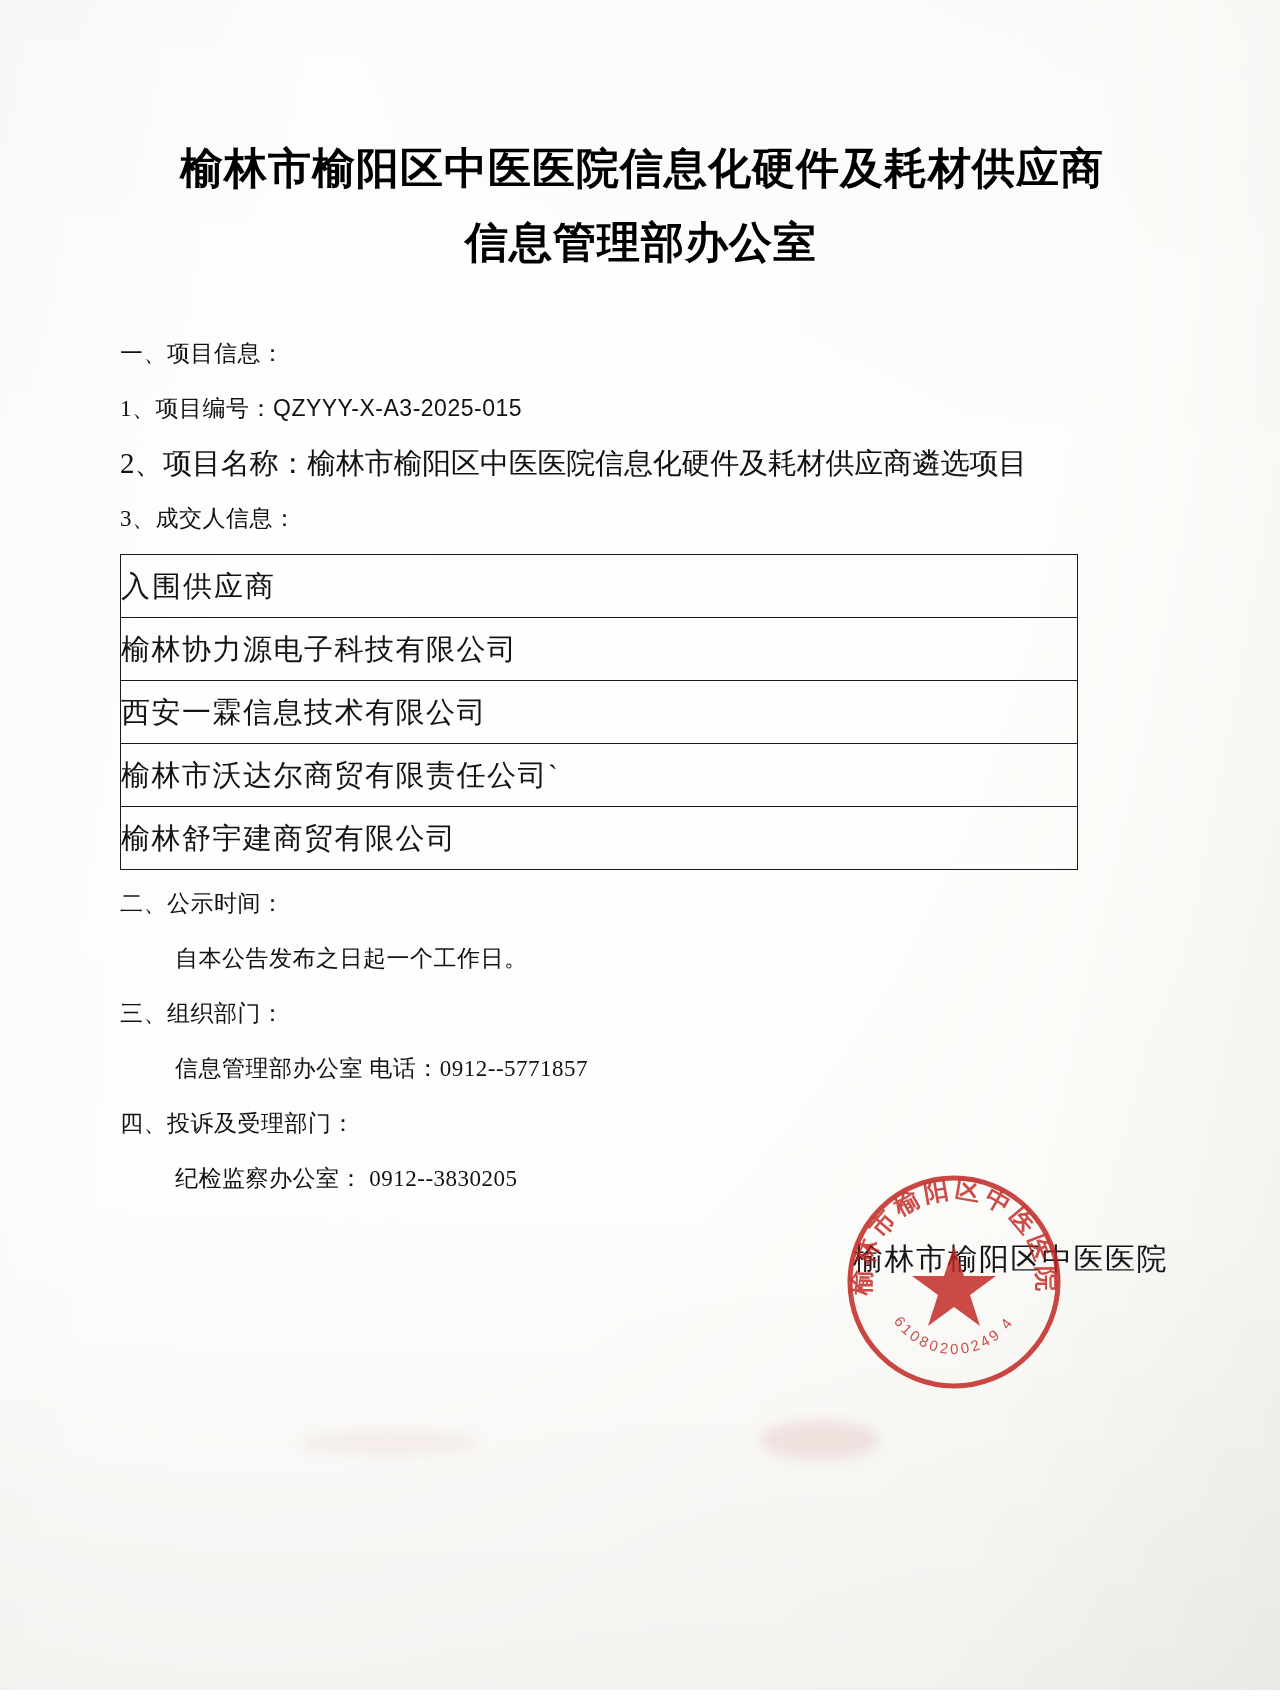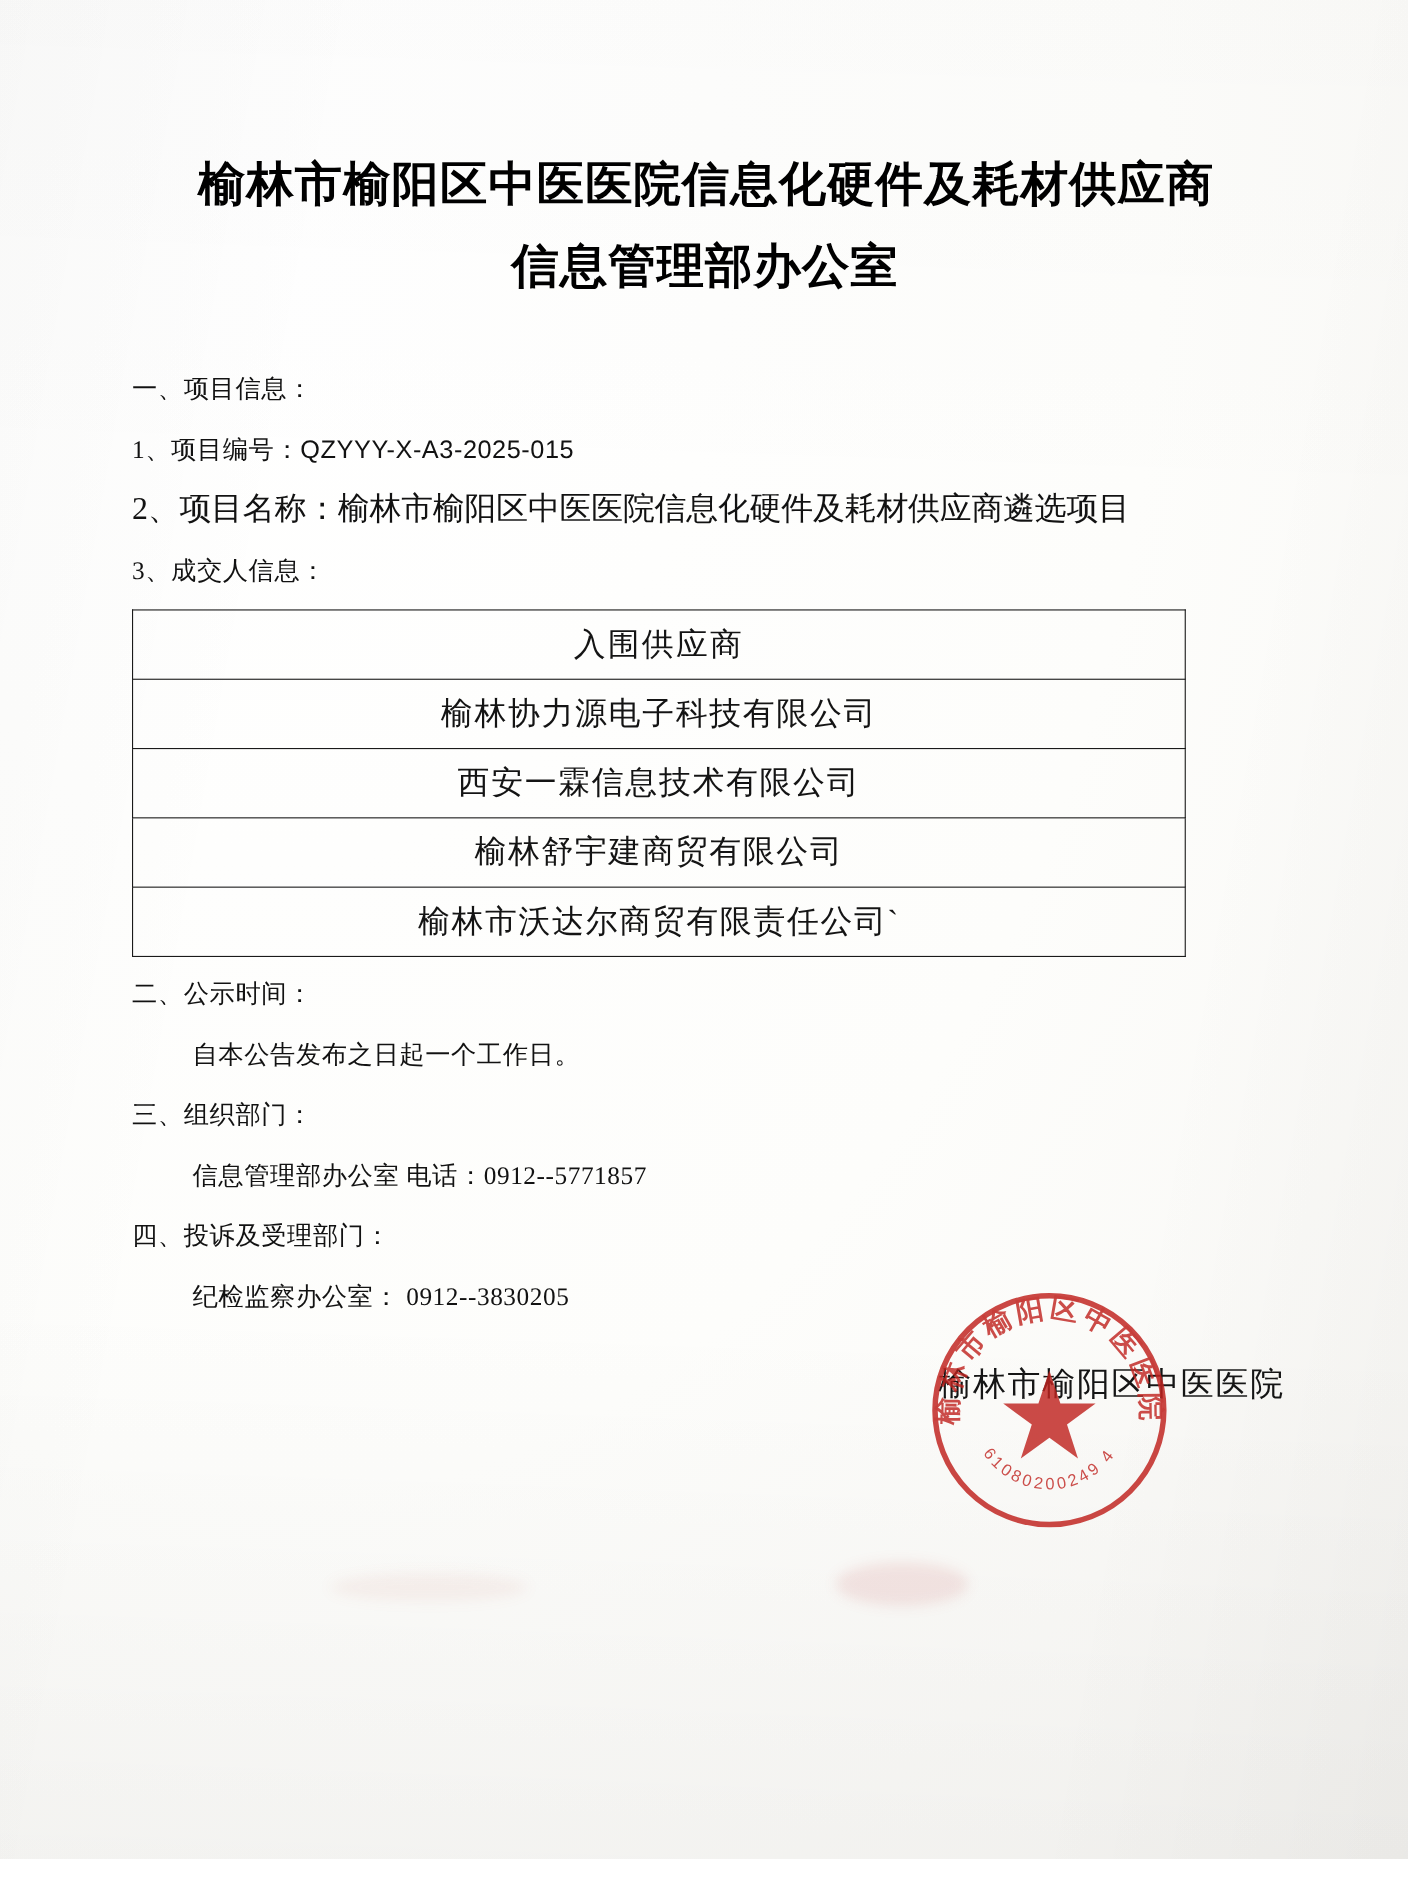--- a/index.html
+++ b/index.html
@@ -84,21 +84,20 @@
   }
 
   table.suppliers {
     border-collapse: collapse;
     width: 958px;
     margin: 8px 0 6px 0;
     table-layout: fixed;
   }
   table.suppliers td {
     border: 1.6px solid #1a1a1a;
-    text-align: center;
     font-size: 29px;
     height: 62px;
     line-height: 62px;
     letter-spacing: 1.5px;
     color: #141414;
     padding: 0;
   }
   table.suppliers td.head {
     letter-spacing: 2px;
   }
@@ -170,24 +169,24 @@
           <tr>
             <td class="head">入围供应商</td>
           </tr>
           <tr>
             <td>榆林协力源电子科技有限公司</td>
           </tr>
           <tr>
             <td>西安一霖信息技术有限公司</td>
           </tr>
           <tr>
+            <td>榆林市沃达尔商贸有限责任公司`</td>
+          </tr>
+          <tr>
             <td>榆林舒宇建商贸有限公司</td>
-          </tr>
-          <tr>
-            <td>榆林市沃达尔商贸有限责任公司`</td>
           </tr>
         </tbody>
       </table>
 
       <div class="line">二、公示时间：</div>
       <div class="line indent">自本公告发布之日起一个工作日。</div>
 
       <div class="line">三、组织部门：</div>
       <div class="line indent">信息管理部办公室 电话：0912--5771857</div>
 

